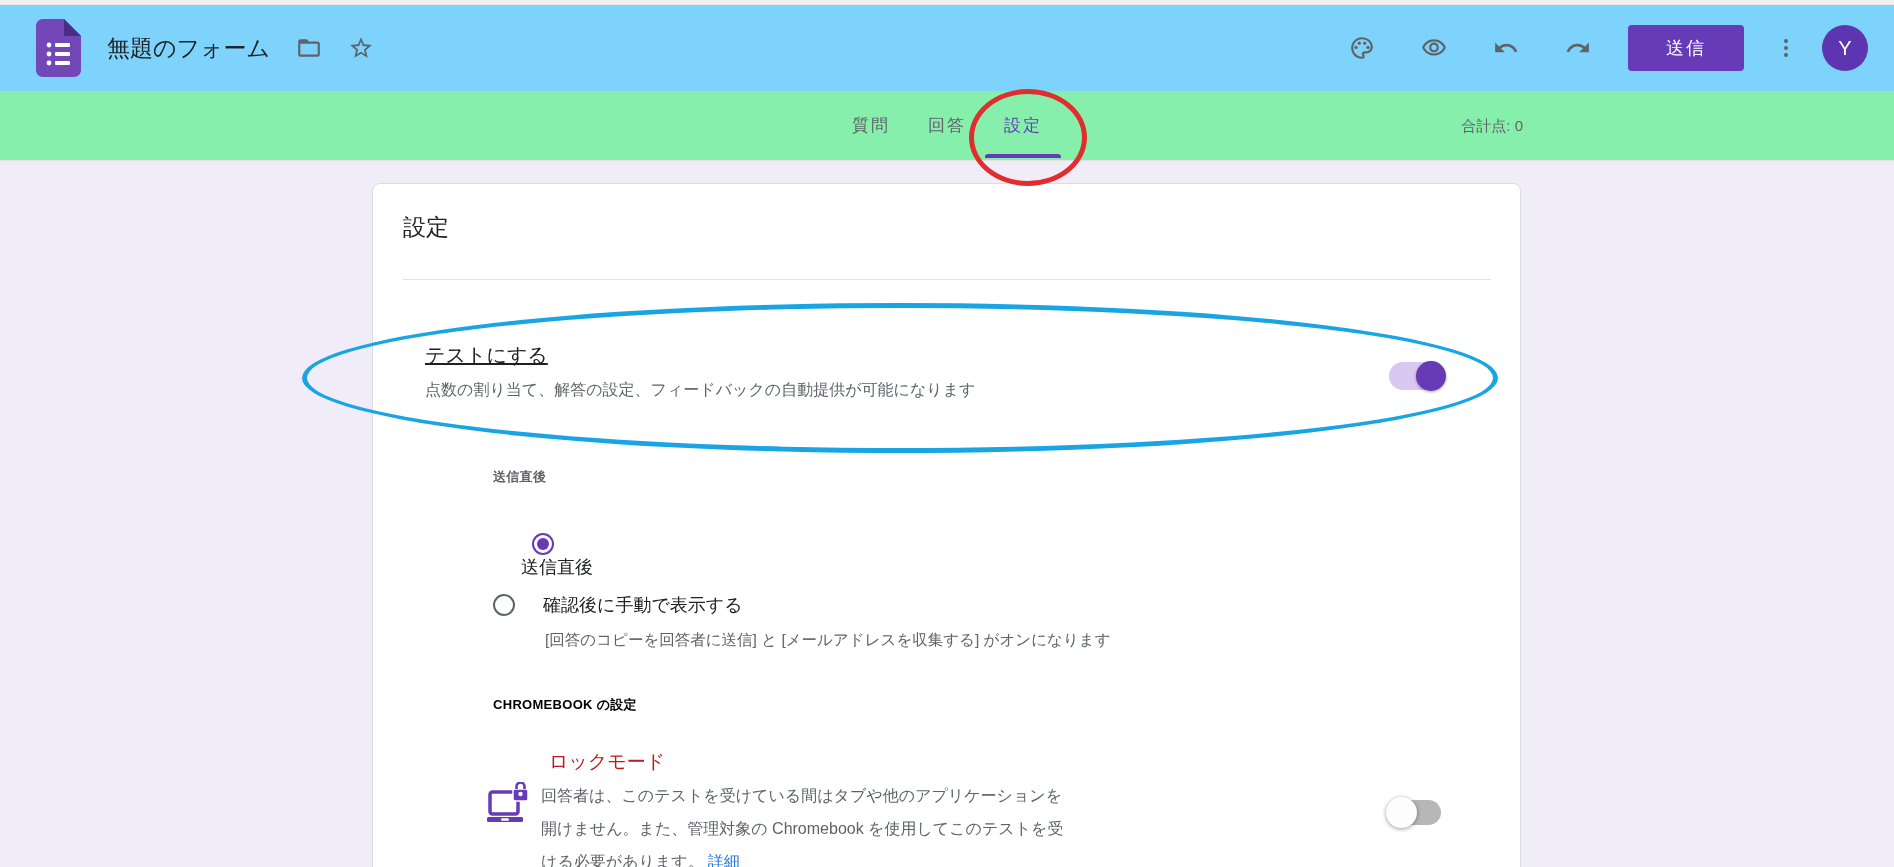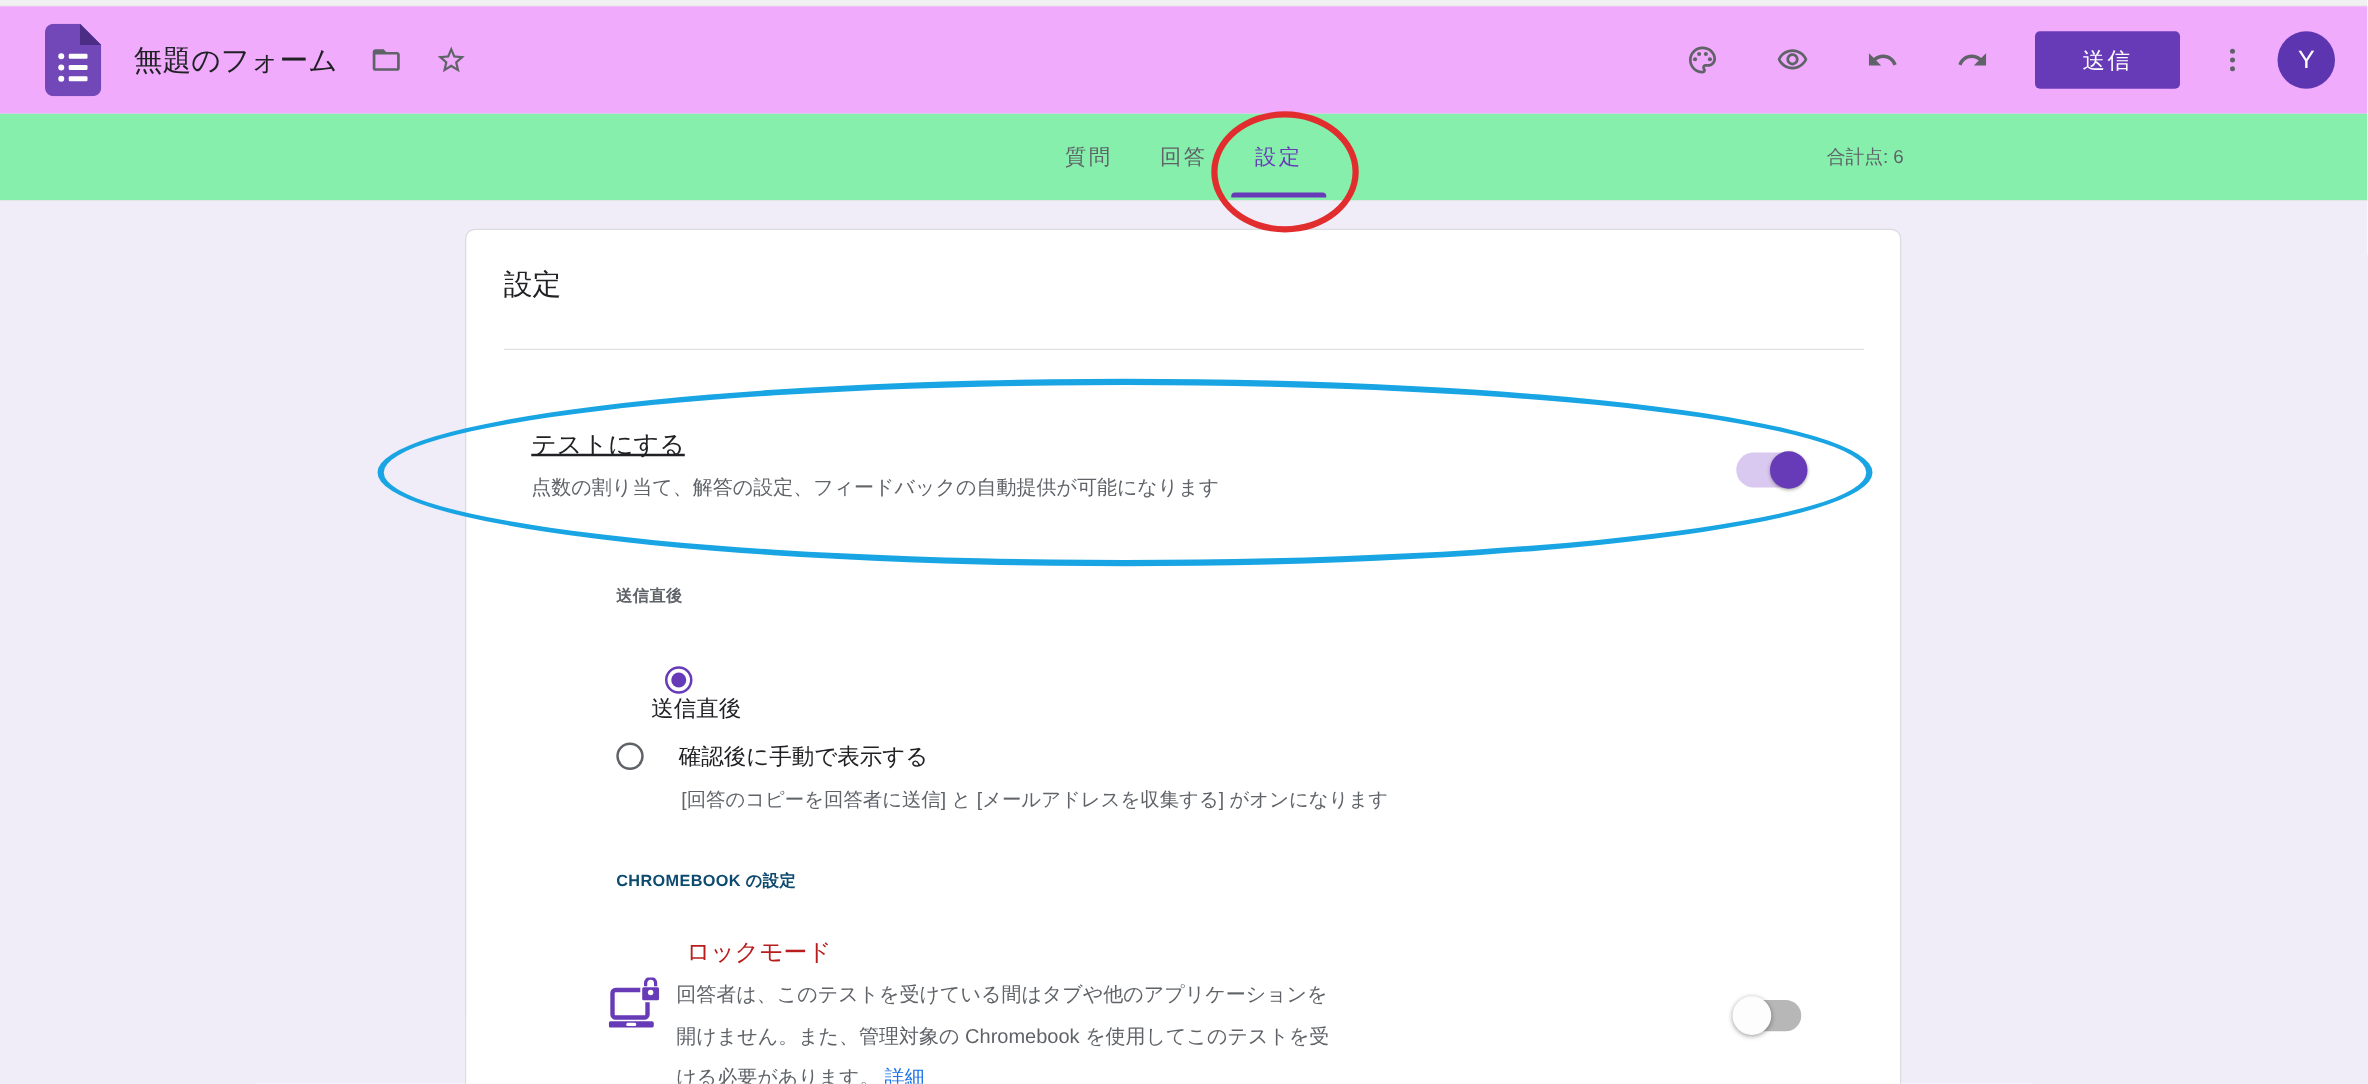--- a/index.html
+++ b/index.html
@@ -5,21 +5,21 @@
   * { margin:0; padding:0; box-sizing:border-box; }
   html,body { width:1894px; height:867px; overflow:hidden; }
   body {
     font-family:"Liberation Sans","DejaVu Sans",sans-serif;
     color:#202124; background:#fff; position:relative;
   }
   
   .top-strip { height:5px; background:#f1f1f1; border-bottom:1px solid #e9e9e9; }
 
   
-  .header { height:86px; background:#f0abfc; display:flex; align-items:center; padding:0 26px 0 36px; }
+  .header { height:86px; background:#7dd3fc; display:flex; align-items:center; padding:0 26px 0 36px; }
   .forms-logo { width:45px; height:58px; flex:0 0 auto; }
   .form-title { font-size:23px; color:#202124; margin-left:26px; white-space:nowrap; }
   .title-icon { margin-left:26px; color:#5f6368; display:flex; align-items:center; cursor:pointer; }
   .title-icon svg { width:26px; height:26px; }
   .header-right { margin-left:auto; display:flex; align-items:center; }
   .hdr-icon-btn { width:48px; height:48px; border-radius:50%; display:flex; align-items:center; justify-content:center;
                   color:#5f6368; margin-left:24px; cursor:pointer; background:transparent; border:none; }
   .hdr-icon-btn svg { width:26px; height:26px; }
   .send-btn { margin-left:26px; width:116px; height:46px; background:#673ab7; color:#fff; border:none;
               border-radius:4px; font-size:18px; letter-spacing:2px; cursor:pointer;
@@ -68,21 +68,21 @@
   .radio-row { position:absolute; display:flex; align-items:center; cursor:pointer; }
   .radio-row-1 { left:120px; top:349px;flex-direction:column; }
   .radio-row-2 { left:120px; top:409px; }
   .radio-outer { width:22px; height:22px; border-radius:50%; border:2px solid #5f6368; position:relative; flex:0 0 auto; }
   .radio-outer.checked { border-color:#673ab7; }
   .radio-outer.checked .radio-dot { position:absolute; left:50%; top:50%; transform:translate(-50%,-50%);
         width:12px; height:12px; border-radius:50%; background:#673ab7; }
   .radio-label { margin-left:28px; font-size:18px; color:#202124; }
   .radio-note { position:absolute; left:172px; top:446px; font-size:15.5px; color:#5f6368; }
 
-  .chromebook-label { position:absolute; left:120px; top:512px; font-size:13px; color:#0c4a6e; font-weight:bold; letter-spacing:.3px; }
+  .chromebook-label { position:absolute; left:120px; top:512px; font-size:13px; color:#000000; font-weight:bold; letter-spacing:.3px; }
   .lock-title { position:absolute; left:176px; top:565px; font-size:19px; color:#b91c1c; }
   .lock-icon { position:absolute; left:114px; top:598px; width:44px; height:48px; color:#673ab7; }
   .lock-line { position:absolute; left:168px; font-size:16px; color:#5f6368; }
   .lock-line-1 { top:602px; }
   .lock-line-2 { top:635px; }
   .lock-line-3 { top:668px; }
   .detail-link { color:#1a73e8; text-decoration:none; cursor:pointer; margin-left:4px; }
 
   
   .annotation { position:absolute; border-radius:50%; pointer-events:none; z-index:20; background:transparent; }
@@ -158,21 +158,21 @@
 
 <div class="tabbar">
   <div class="tabs">
     <button class="tab">質問</button>
     <button class="tab">回答</button>
     <button class="tab active">
       <span>設定</span>
       <span class="tab-underline"></span>
     </button>
   </div>
-  <span class="total-points">合計点: 6</span>
+  <span class="total-points">合計点: 0</span>
 </div>
 
 <div class="main">
   <div class="card">
     <div class="card-title">設定</div>
     <div class="card-divider"></div>
 
     <div class="quiz-title">テストにする</div>
     <div class="quiz-desc">点数の割り当て、解答の設定、フィードバックの自動提供が可能になります</div>
     <div class="toggle toggle-on">

